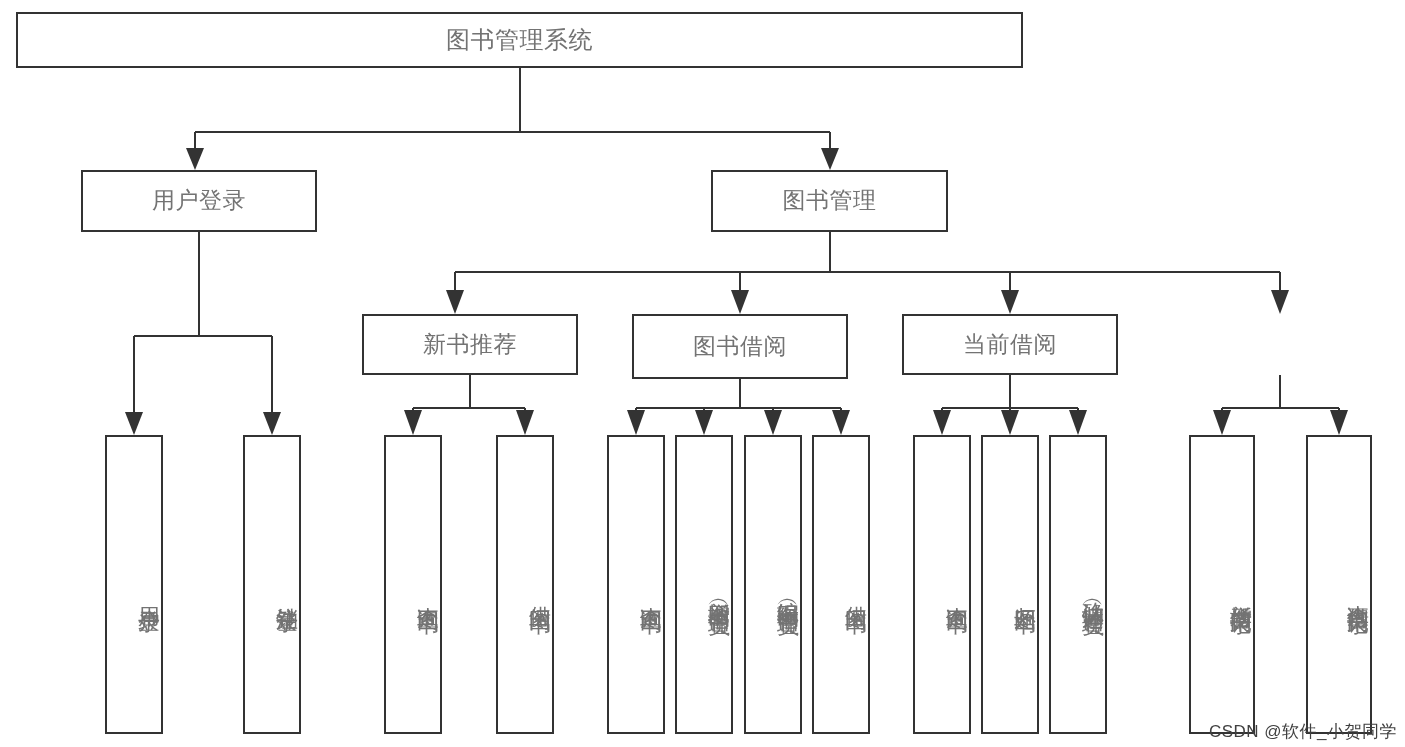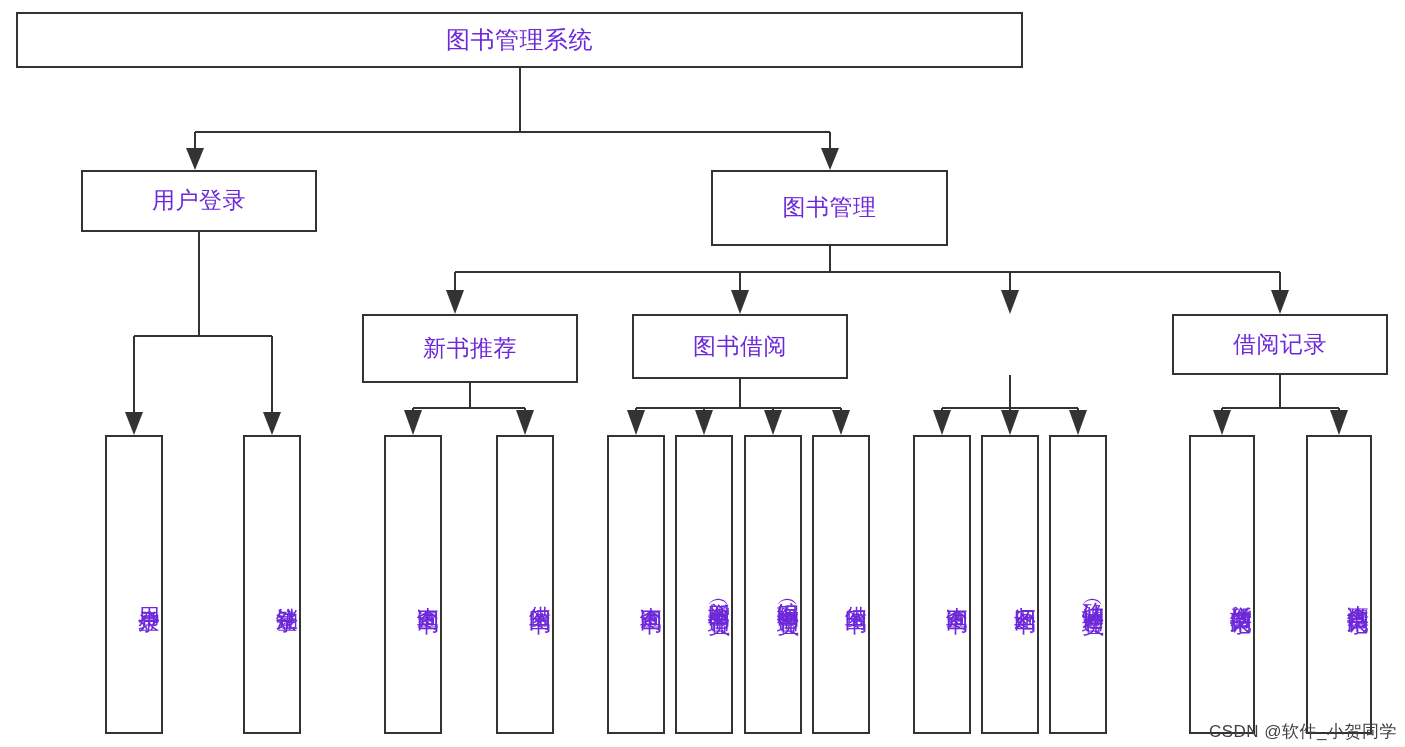--- a/index.html
+++ b/index.html
@@ -33,21 +33,21 @@
 
   
   .node{
     position:absolute;
     box-sizing:border-box;
     border:2.6px solid #333333;
     background:#ffffff;
     display:flex;
     align-items:center;
     justify-content:center;
-    color:#6d28d9;
+    color:#737373;
     letter-spacing:.5px;
   }
   .node.horiz{
     font-size:23px;
     line-height:1.2;
   }
   .node.title{
     font-size:24px;
   }
   
@@ -143,28 +143,28 @@
     <line x1="1222" y1="408" x2="1222" y2="414"></line>
     <line x1="1339" y1="408" x2="1339" y2="414"></line>
     <polygon points="1213,410 1231,410 1222,435"></polygon>
     <polygon points="1330,410 1348,410 1339,435"></polygon>
   </svg>
 
   <div class="node title" style="left:16px; top:12px; width:1007px; height:56px;">图书管理系统</div>
 
   <div class="node horiz" style="left:81px; top:170px; width:236px; height:62px;">用户登录</div>
 
-  <div class="node horiz" style="left:711px; top:170px; width:237px; height:76px;">图书管理</div>
-
-  <div class="node horiz" style="left:362px; top:314px; width:216px; height:69px;">新书推荐</div>
+  <div class="node horiz" style="left:711px; top:170px; width:237px; height:62px;">图书管理</div>
+
+  <div class="node horiz" style="left:362px; top:314px; width:216px; height:61px;">新书推荐</div>
 
   <div class="node horiz" style="left:632px; top:314px; width:216px; height:65px;">图书借阅</div>
 
-
-  <div class="node horiz" style="left:1172px; top:314px; width:216px; height:61px;">借阅记录</div>
+  <div class="node horiz" style="left:902px; top:314px; width:216px; height:61px;">当前借阅</div>
+
 
   <div class="node vert" style="left:105px; top:435px; width:58px; height:299px;">
     <span class="vtxt">用户登录</span>
   </div>
 
   <div class="node vert" style="left:243px; top:435px; width:58px; height:299px;">
     <span class="vtxt">注销登录</span>
   </div>
 
   <div class="node vert" style="left:384px; top:435px; width:58px; height:299px;">

